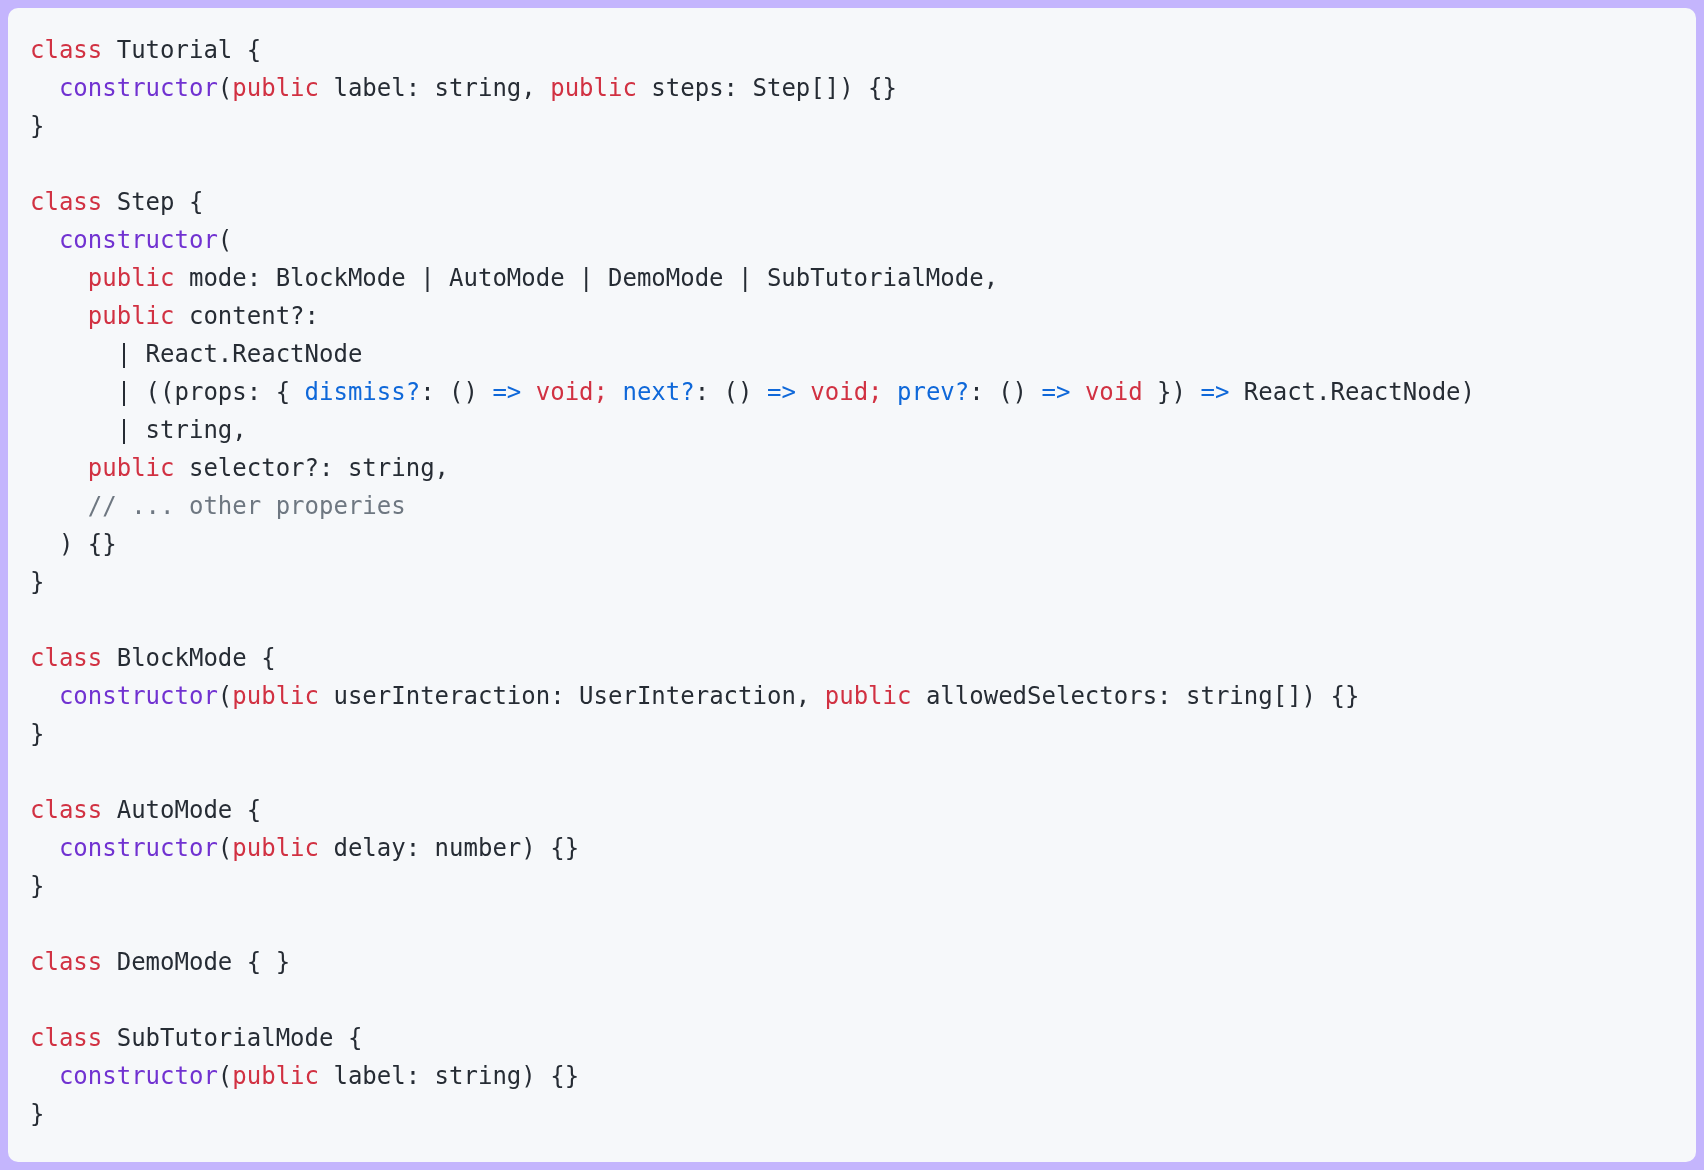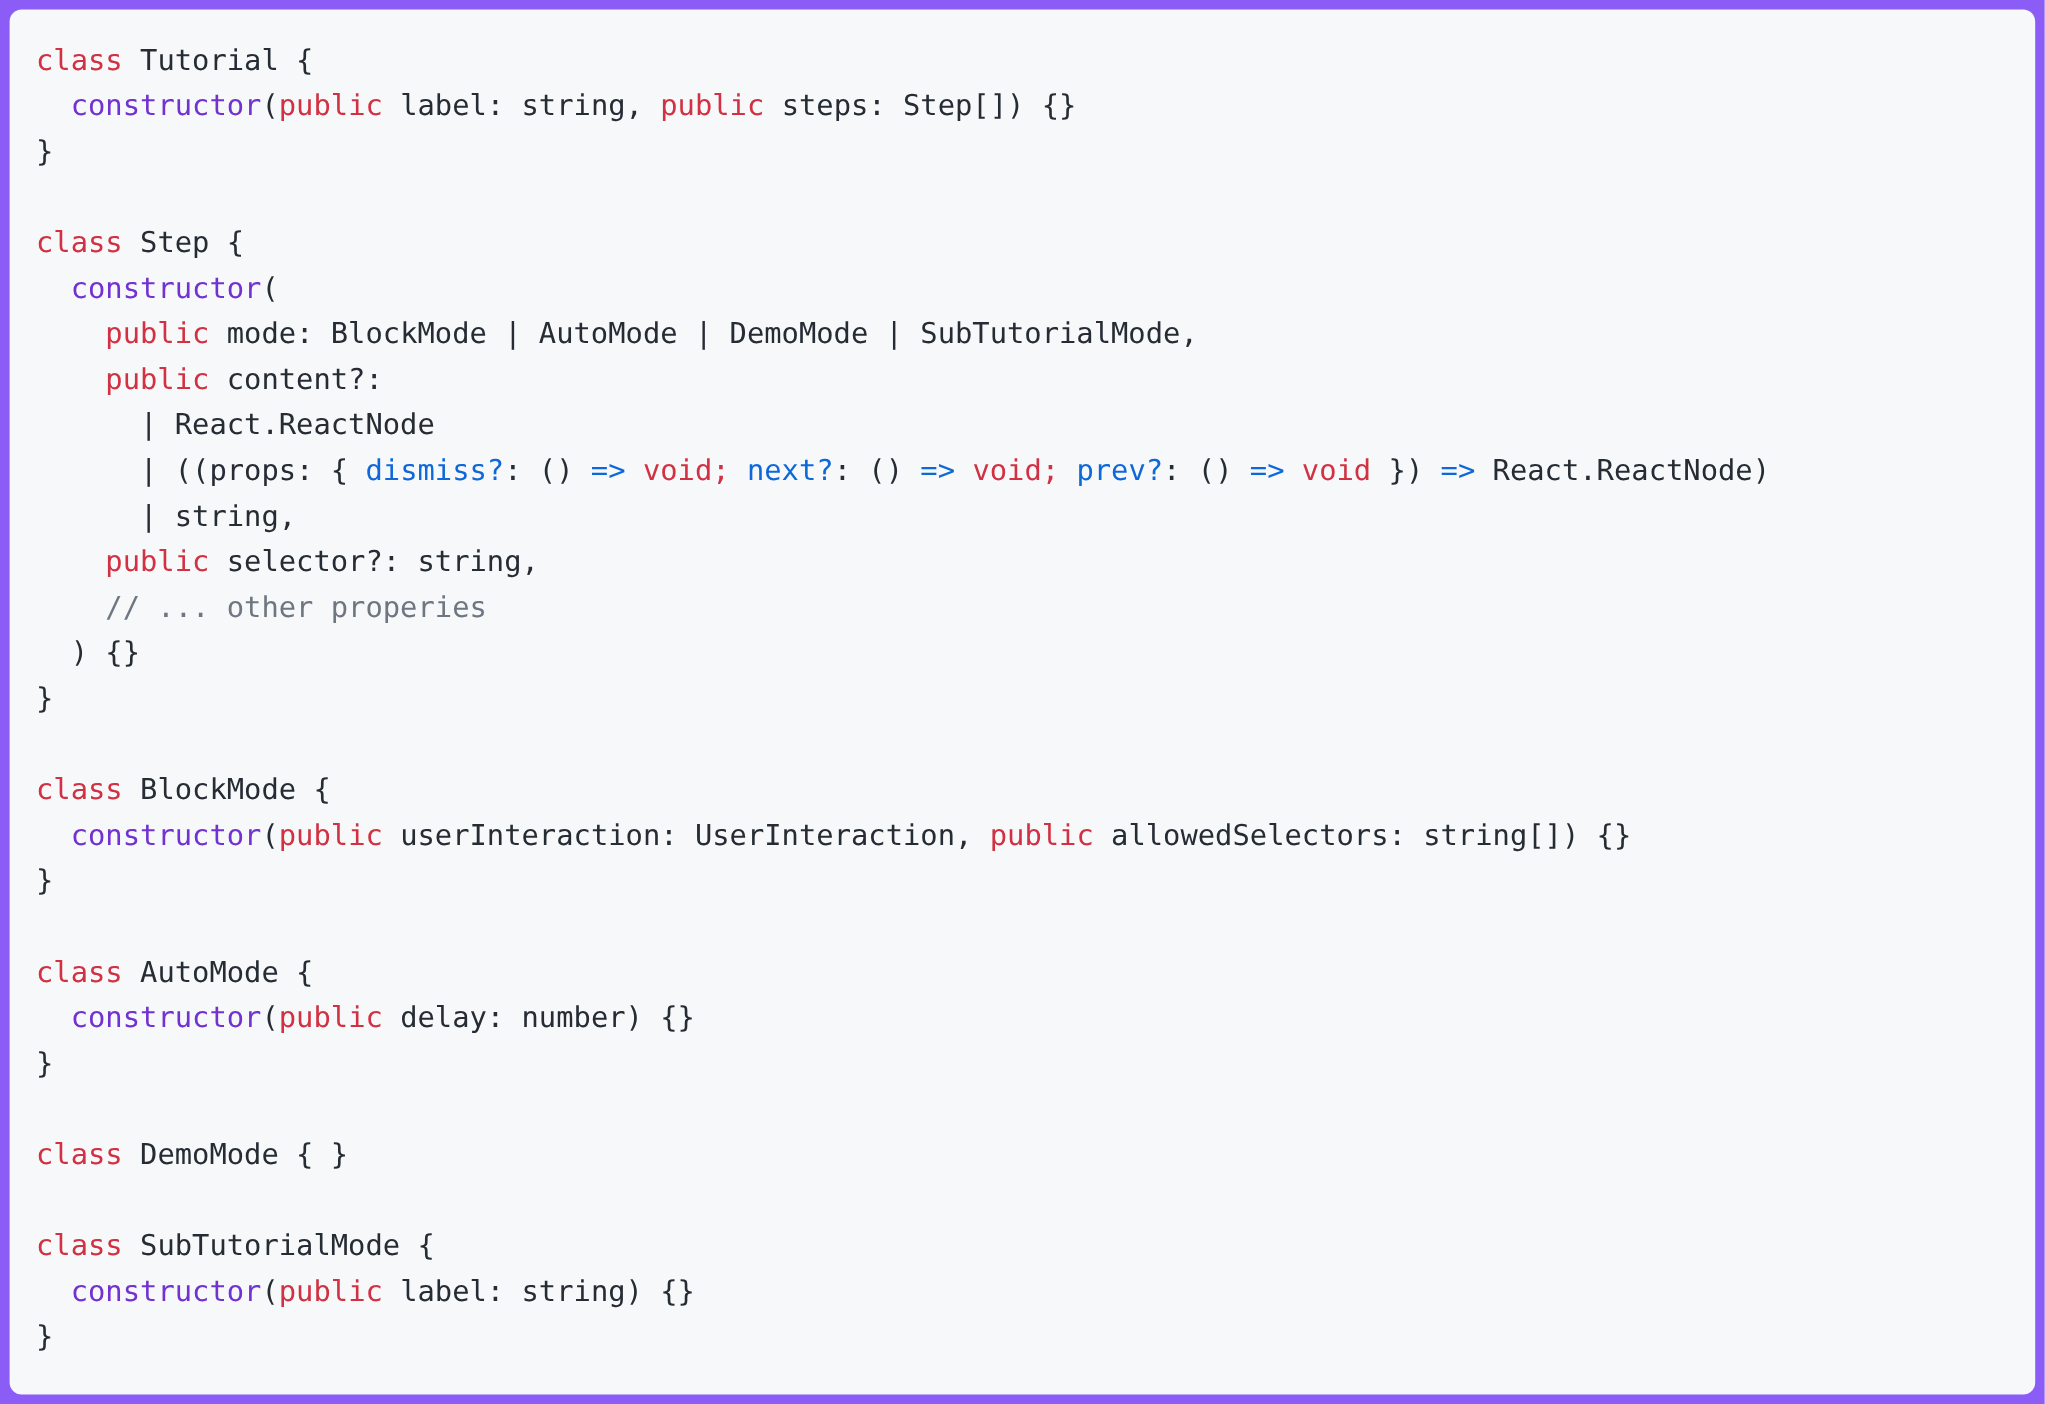--- a/index.html
+++ b/index.html
@@ -8,21 +8,21 @@
     background: #ffffff;
     width: 1704px;
     height: 1170px;
     overflow: hidden;
   }
   .page {
     width: 1704px;
     height: 1170px;
     box-sizing: border-box;
     padding: 8px;
-    background: #8b5cf6;
+    background: #c4b5fd;
   }
   .code-card {
     box-sizing: border-box;
     width: 100%;
     height: 100%;
     background: #f6f8fa;
     border-radius: 10px;
     padding: 23px 22px 29px 22px;
     overflow: hidden;
   }

